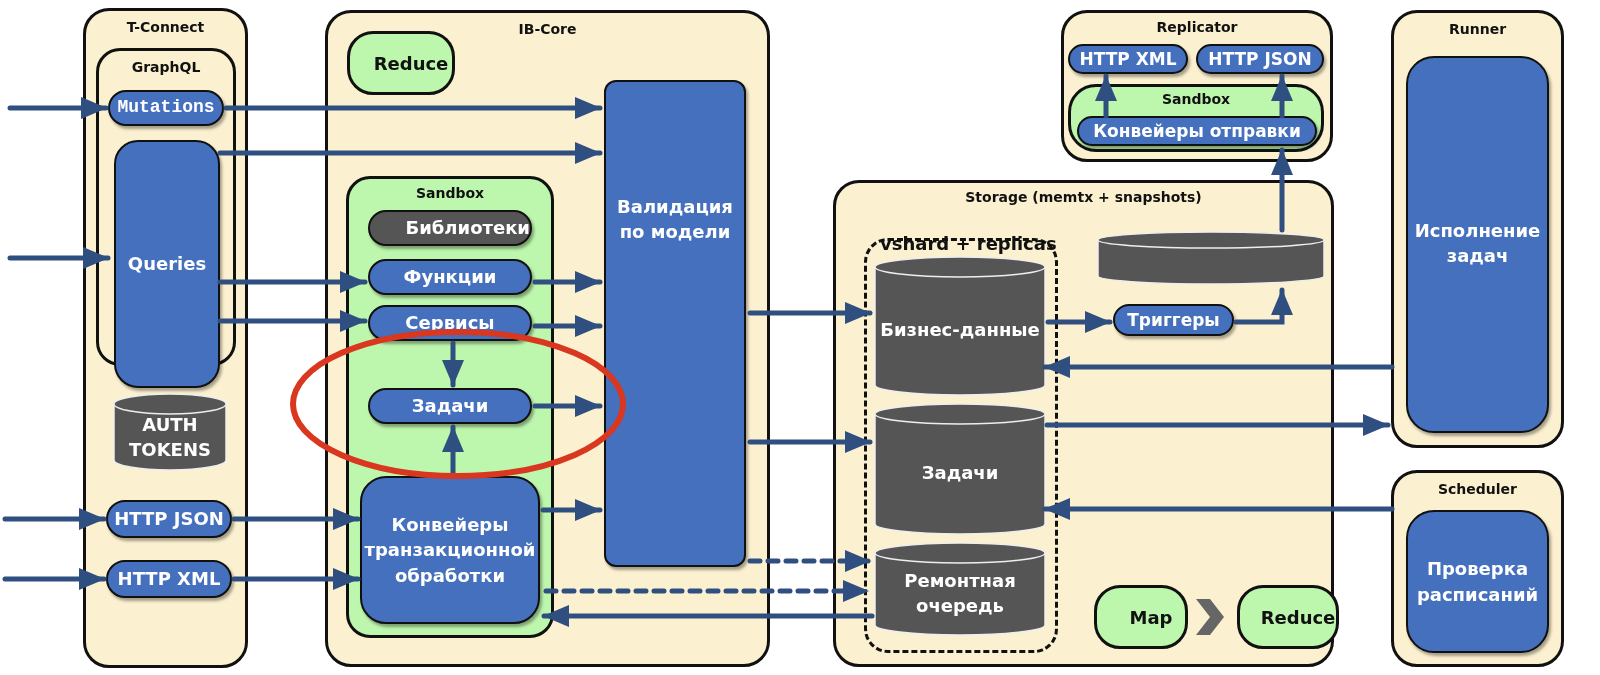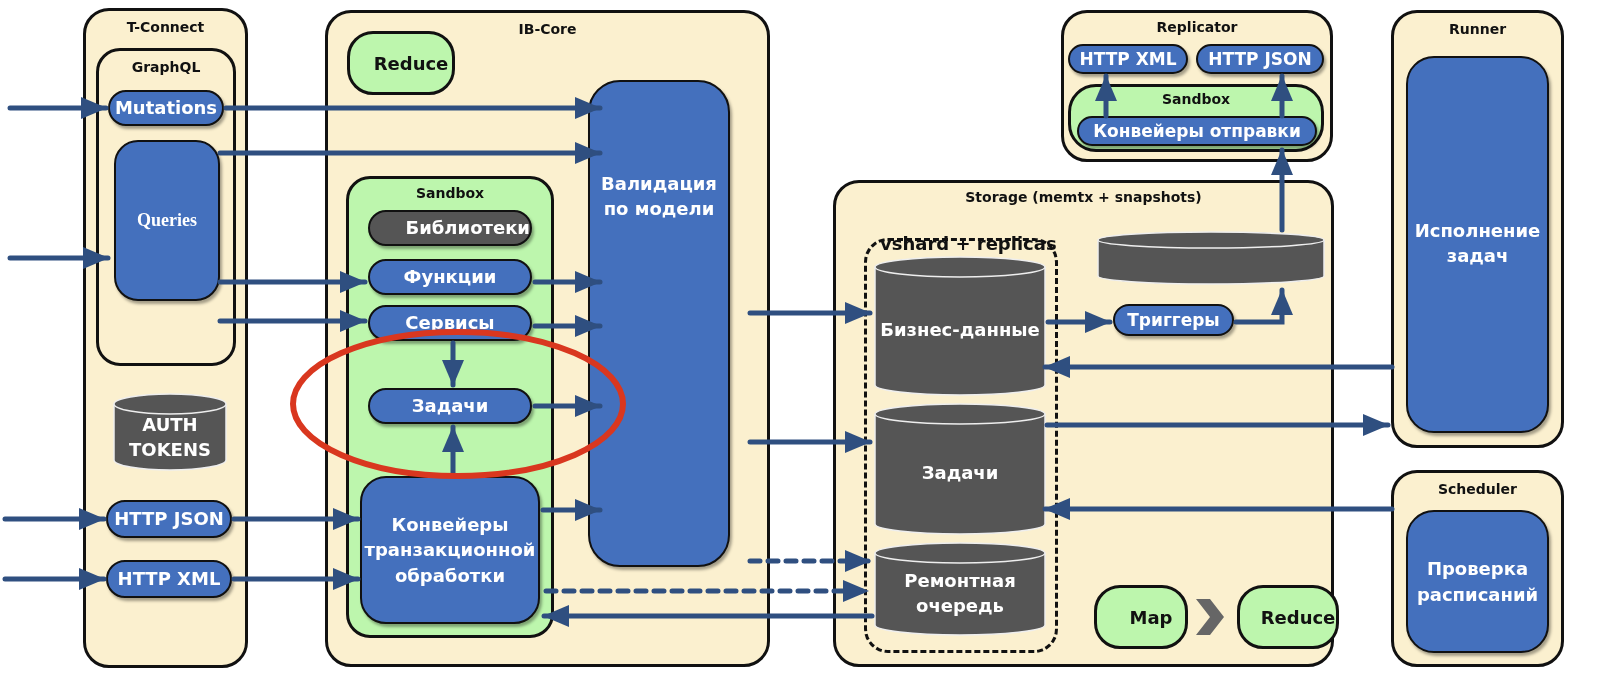--- a/index.html
+++ b/index.html
@@ -28,24 +28,24 @@
 </style>
 </head>
 <body>
 
 <div class="box cream" style="left:83px;top:8px;width:165px;height:660px;">
   <div class="title" style="top:8px;">T-Connect</div>
 </div>
 <div class="box cream" style="left:96px;top:48px;width:140px;height:318px;border-radius:24px;">
   <div class="title" style="top:8px;">GraphQL</div>
 </div>
-<div class="box blue pill" style="left:108px;top:90px;width:116px;height:36px;">
+<div class="box blue pill" style="left:108px;top:90px;width:116px;height:36px;font-family:Liberation Mono, monospace;">
   <span class="lbl">Mutations</span>
 </div>
-<div class="box blue" style="left:114px;top:140px;width:106px;height:161px;border-radius:24px;font-family:Liberation Serif, serif;">
+<div class="box blue" style="left:114px;top:140px;width:106px;height:248px;border-radius:24px;">
   <span class="lbl">Queries</span>
 </div>
 <div class="cyl" style="left:112px;top:392px;width:116px;height:80px;">
   <svg width="116" height="80">
     <path d="M2,12 L2,68 A56,10 0 0 0 114,68 L114,12" fill="#555" stroke="#eee" stroke-width="1.5"></path>
     <ellipse cx="58" cy="12" rx="56" ry="10" fill="#555" stroke="#eee" stroke-width="1.5"></ellipse>
   </svg>
   <span style="margin-top:10px;"><span>AUTH</span><br><span>TOKENS</span></span>
 </div>
 <div class="box blue pill" style="left:106px;top:500px;width:126px;height:38px;">
@@ -72,21 +72,21 @@
 </div>
 <div class="box blue pill" style="left:368px;top:305px;width:164px;height:36px;">
   <span class="lbl">Сервисы</span>
 </div>
 <div class="box blue pill" style="left:368px;top:388px;width:164px;height:36px;">
   <span class="lbl">Задачи</span>
 </div>
 <div class="box blue" style="left:360px;top:476px;width:180px;height:148px;border-radius:26px;">
   <span class="lbl"><span>Конвейеры</span><br><span>транзакционной</span><br><span>обработки</span></span>
 </div>
-<div class="box blue" style="left:588px;top:80px;width:142px;height:487px;border-radius:32px;align-items:flex-start;padding-top:89px;">
+<div class="box blue" style="left:604px;top:80px;width:142px;height:487px;border-radius:12px;align-items:flex-start;padding-top:112px;">
   <span class="lbl"><span>Валидация</span><br><span>по модели</span></span>
 </div>
 
 <div class="box cream" style="left:1061px;top:10px;width:272px;height:152px;">
   <div class="title" style="top:6px;">Replicator</div>
 </div>
 <div class="box blue pill" style="left:1068px;top:44px;width:120px;height:30px;">
   <span class="sm">HTTP XML</span>
 </div>
 <div class="box blue pill" style="left:1196px;top:44px;width:128px;height:30px;">

